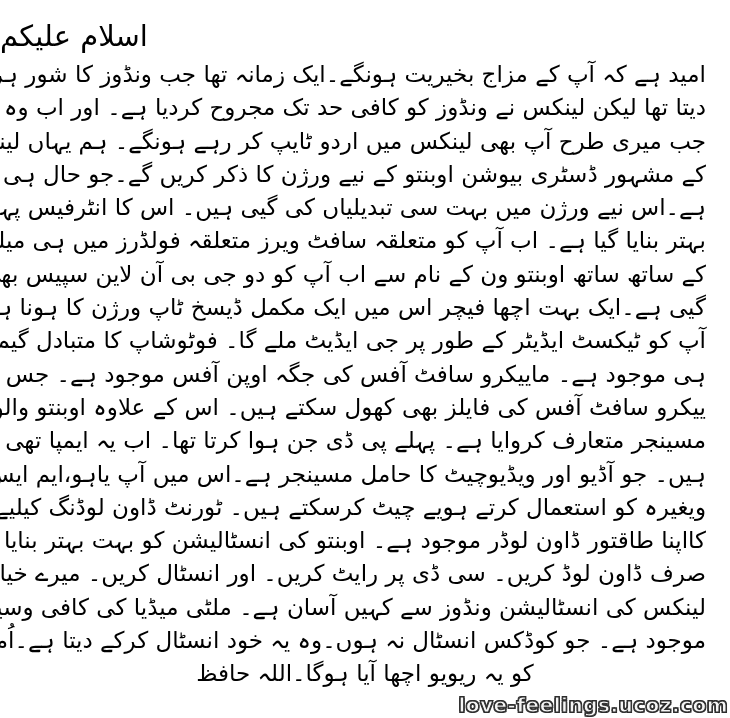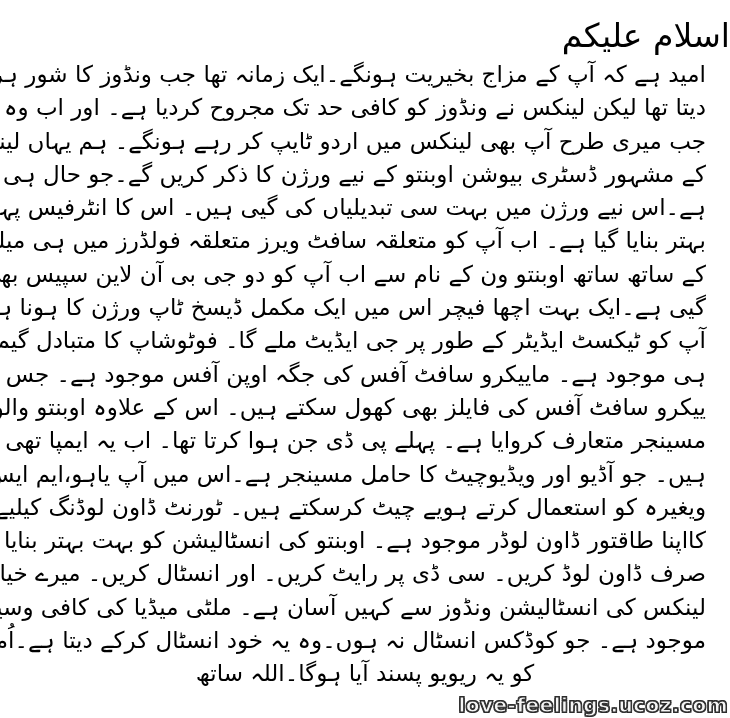--- a/index.html
+++ b/index.html
@@ -13,22 +13,22 @@
     height: 718px;
     margin: 0 auto;
     background: #ffffff;
     color: #000000;
     font-family: "DejaVu Sans", sans-serif;
     overflow: hidden;
     direction: rtl;
   }
   .doc-title {
     padding-top: 16px;
-    text-align: right;
-    font-size: 33px;
+    text-align: left;
+    font-size: 29px;
     font-weight: 400;
     line-height: 40px;
     direction: rtl;
   }
   .doc-body {
     padding: 2px 24px 0 24px;
     direction: rtl;
   }
   .line {
     font-size: 23px;
@@ -81,18 +81,18 @@
       <div class="line">آپ کو ٹیکسٹ ایڈیٹر کے طور پر جی ایڈیٹ ملے گا۔ فوٹوشاپ کا متبادل گیمپ پہلے سے</div>
       <div class="line">ہی موجود ہے۔ ماییکرو سافٹ آفس کی جگہ اوپن آفس موجود ہے۔ جس میں آپ ما</div>
       <div class="line">ییکرو سافٹ آفس کی فایلز بھی کھول سکتے ہیں۔ اس کے علاوہ اوبنتو والوں نے ایک نیا</div>
       <div class="line">مسینجر متعارف کروایا ہے۔ پہلے پی ڈی جن ہوا کرتا تھا۔ اب یہ ایمپا تھی پر چلے گیے</div>
       <div class="line">ہیں۔ جو آڈیو اور ویڈیوچیٹ کا حامل مسینجر ہے۔اس میں آپ یاہو،ایم ایس این،گوگل</div>
       <div class="line">ویغیرہ کو استعمال کرتے ہویے چیٹ کرسکتے ہیں۔ ٹورنٹ ڈاون لوڈنگ کیلیے لینکس</div>
       <div class="line">کااپنا طاقتور ڈاون لوڈر موجود ہے۔ اوبنتو کی انسٹالیشن کو بہت بہتر بنایا گیا ہے۔آپ</div>
       <div class="line">صرف ڈاون لوڈ کریں۔ سی ڈی پر رایٹ کریں۔ اور انسٹال کریں۔ میرے خیال میں آجکل</div>
       <div class="line">لینکس کی انسٹالیشن ونڈوز سے کہیں آسان ہے۔ ملٹی میڈیا کی کافی وسیع سپورٹ</div>
       <div class="line">موجود ہے۔ جو کوڈکس انسٹال نہ ہوں۔وہ یہ خود انسٹال کرکے دیتا ہے۔اُمید ہے کہ آپ</div>
-      <div class="line centered">کو یہ ریویو پسند آیا ہوگا۔اللہ ساتھ</div>
+      <div class="line centered">کو یہ ریویو اچھا آیا ہوگا۔اللہ حافظ</div>
     </div>
 
   <div class="watermark">love-feelings.ucoz.com</div>
 
 </div>
 
 </body></html>

